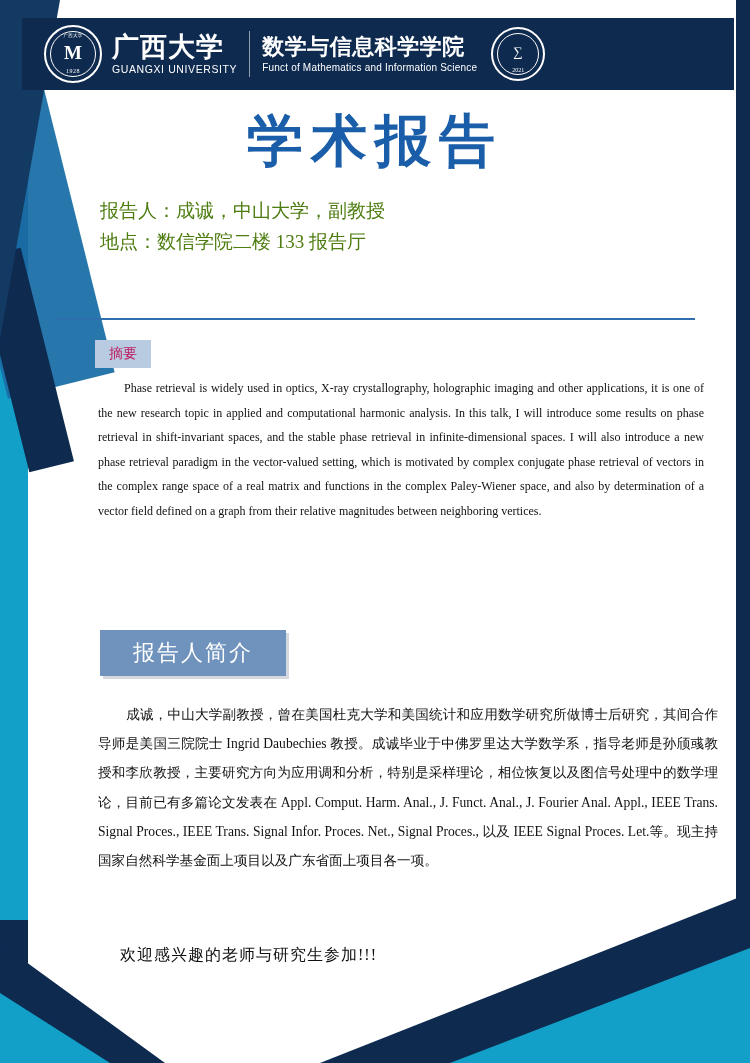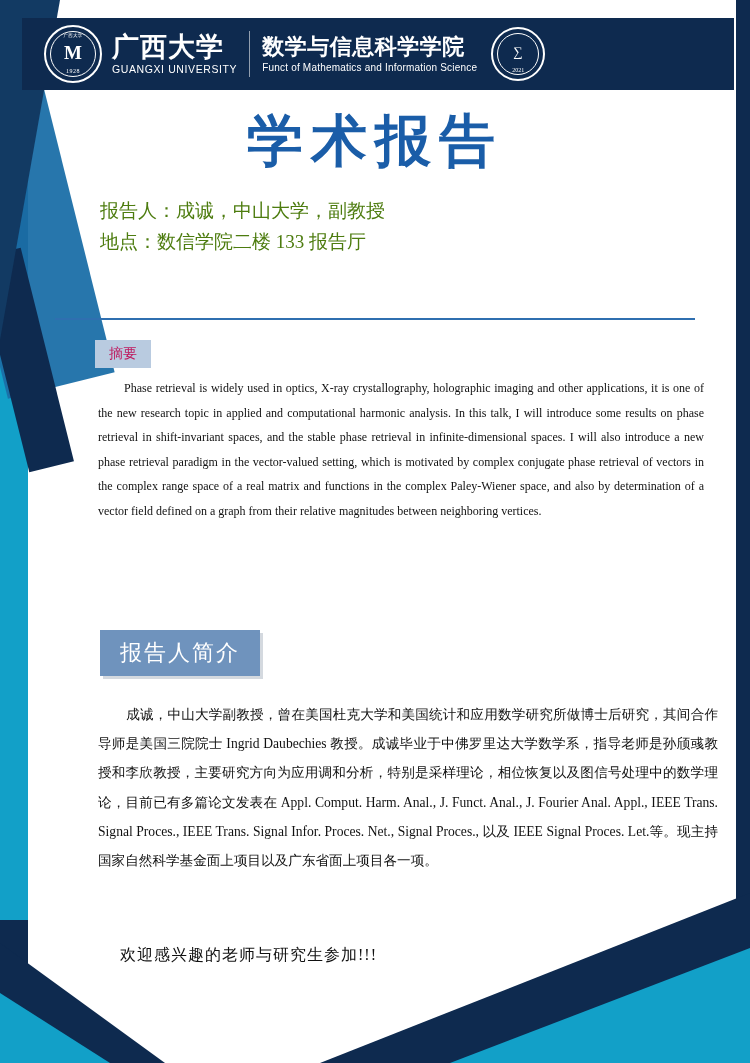--- a/index.html
+++ b/index.html
@@ -277,21 +277,21 @@
   }
   .abstract-body .indent { display: inline-block; width: 26px; }
 
   
   .tag-bio {
     position: absolute;
     left: 100px; top: 630px;
     background: #6f93bd;
     color: #ffffff;
     font-size: 22px;
-    padding: 8px 20px;
+    padding: 8px 33px;
     font-family: "Liberation Serif", serif;
     letter-spacing: 2px;
     box-shadow: 3px 3px 0 rgba(14,42,79,.18);
   }
 
   .bio-body {
     position: absolute;
     left: 98px; top: 700px;
     width: 620px;
     font-size: 13.6px;

